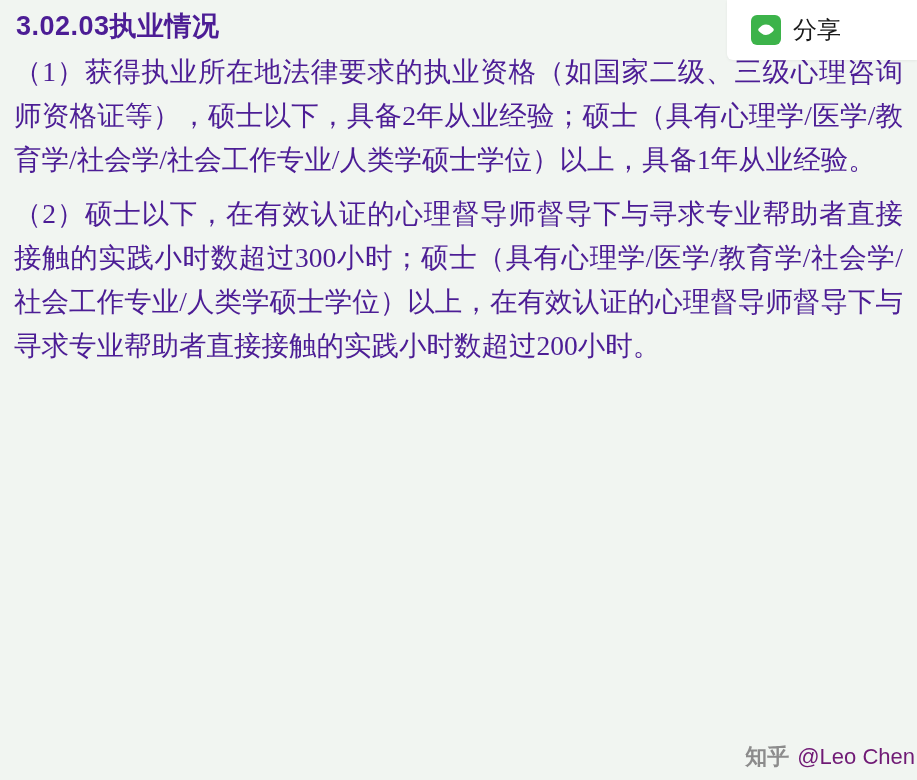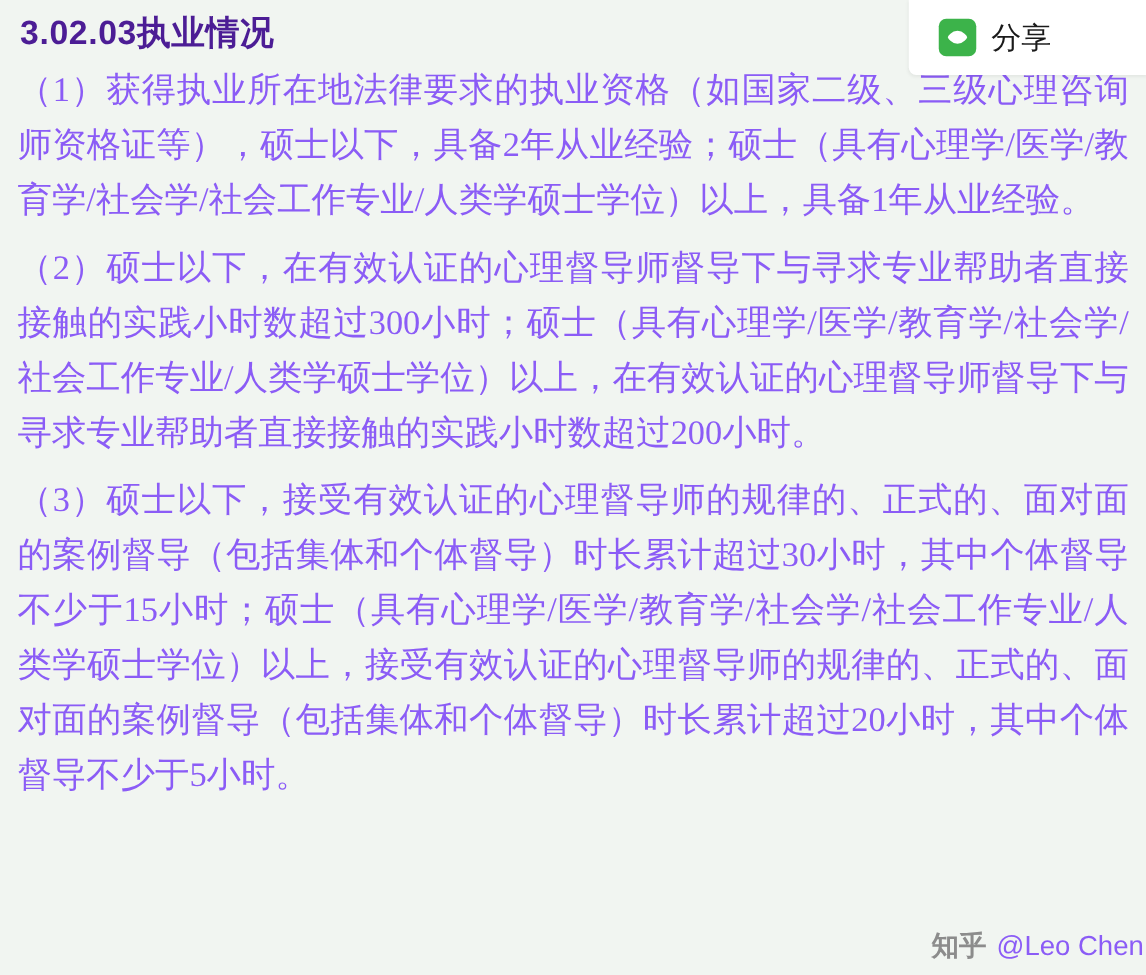--- a/index.html
+++ b/index.html
@@ -31,21 +31,21 @@
     margin: 2px 0 6px 2px;
     line-height: 36px;
     font-family: "Liberation Sans", "DejaVu Sans", sans-serif;
   }
   .para {
     font-size: 27.5px;
     line-height: 44px;
     text-align: justify;
     text-justify: inter-ideograph;
     margin: 0 0 10px 0;
-    color: #8b5cf6;
+    color: #4c1d95;
     letter-spacing: 0px;
     font-family: "Liberation Serif", "DejaVu Serif", serif;
   }
   .share-btn {
     position: absolute;
     top: 0;
     right: 0;
     width: 190px;
     height: 60px;
     background: #ffffff;
@@ -91,38 +91,37 @@
     gap: 8px;
     font-family: "Liberation Sans", "DejaVu Sans", sans-serif;
   }
   .wm-logo {
     font-size: 22px;
     color: #8c8c8c;
     font-weight: bold;
   }
   .wm-user {
     font-size: 22px;
-    color: #8b5cf6;
+    color: #701a75;
     text-align: center;
   }
 </style>
 </head>
 <body>
 
 <div class="page">
 
   <div class="share-btn">
     <span class="share-icon"></span>
     <span class="share-label">分享</span>
   </div>
 
   <h1 class="heading">3.02.03执业情况</h1>
 
   <p class="para">（1）获得执业所在地法律要求的执业资格（如国家二级、三级心理咨询师资格证等），硕士以下，具备2年从业经验；硕士（具有心理学/医学/教育学/社会学/社会工作专业/人类学硕士学位）以上，具备1年从业经验。</p>
   <p class="para">（2）硕士以下，在有效认证的心理督导师督导下与寻求专业帮助者直接接触的实践小时数超过300小时；硕士（具有心理学/医学/教育学/社会学/社会工作专业/人类学硕士学位）以上，在有效认证的心理督导师督导下与寻求专业帮助者直接接触的实践小时数超过200小时。</p>
-  <p class="para">（3）硕士以下，接受有效认证的心理督导师的规律的、正式的、面对面的案例督导（包括集体和个体督导）时长累计超过30小时，其中个体督导不少于15小时；硕士（具有心理学/医学/教育学/社会学/社会工作专业/人类学硕士学位）以上，接受有效认证的心理督导师的规律的、正式的、面对面的案例督导（包括集体和个体督导）时长累计超过20小时，其中个体督导不少于5小时。</p>
 
   <div class="watermark">
     <span class="wm-logo">知乎</span>
     <span class="wm-user">@Leo Chen</span>
   </div>
 
 </div>
 
 </body></html>

